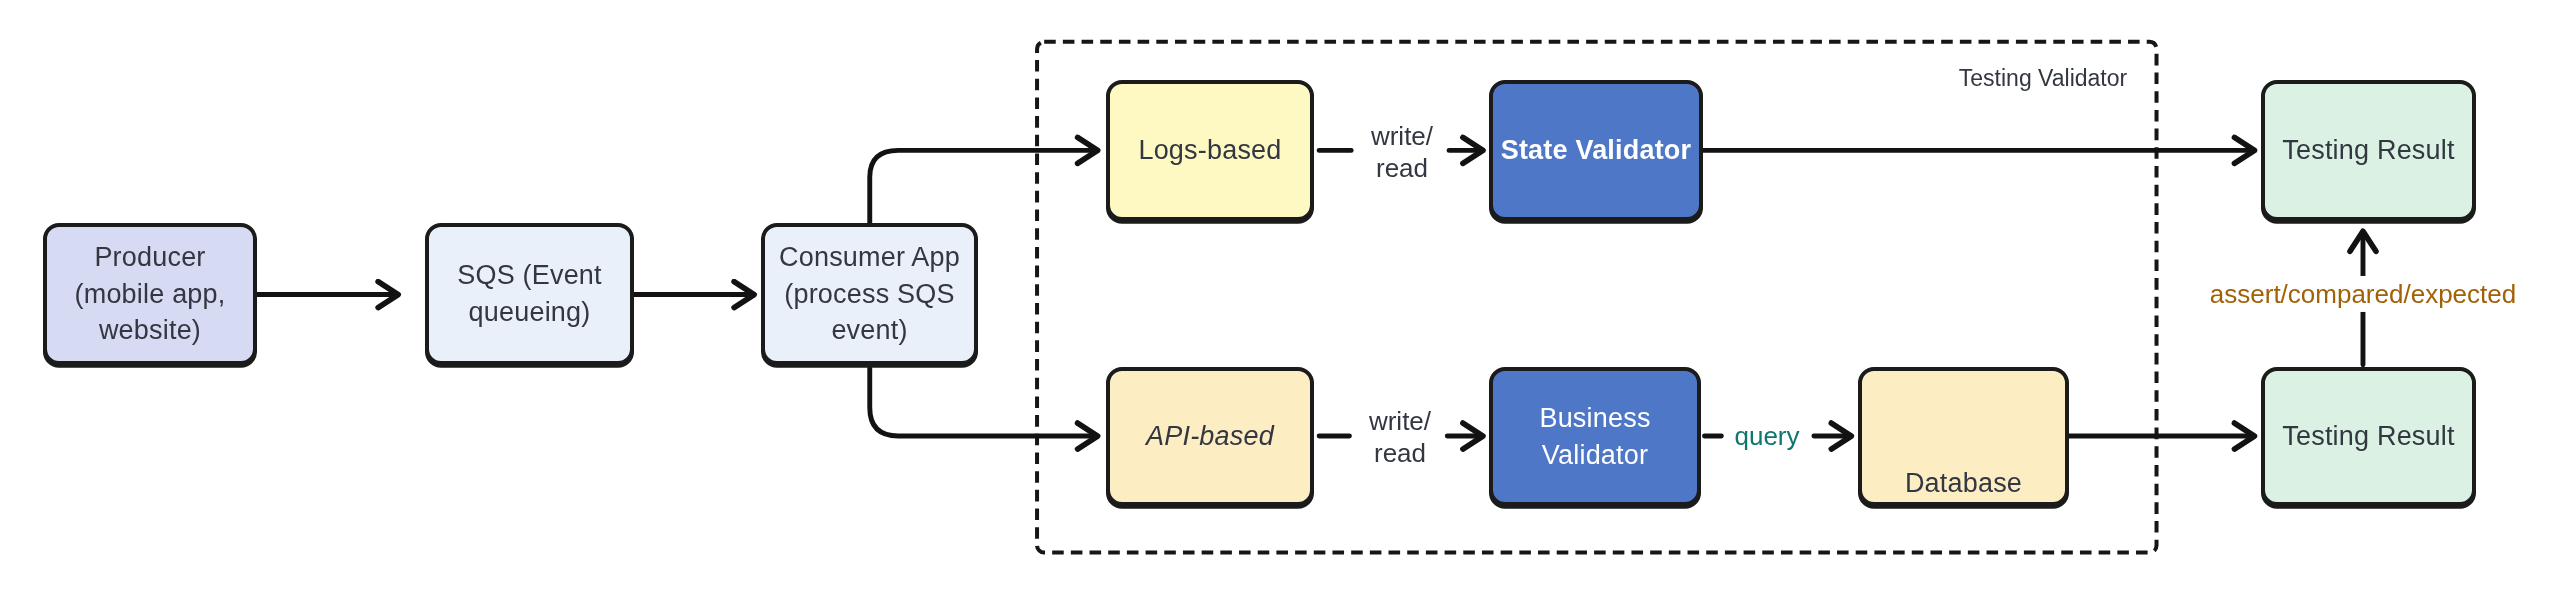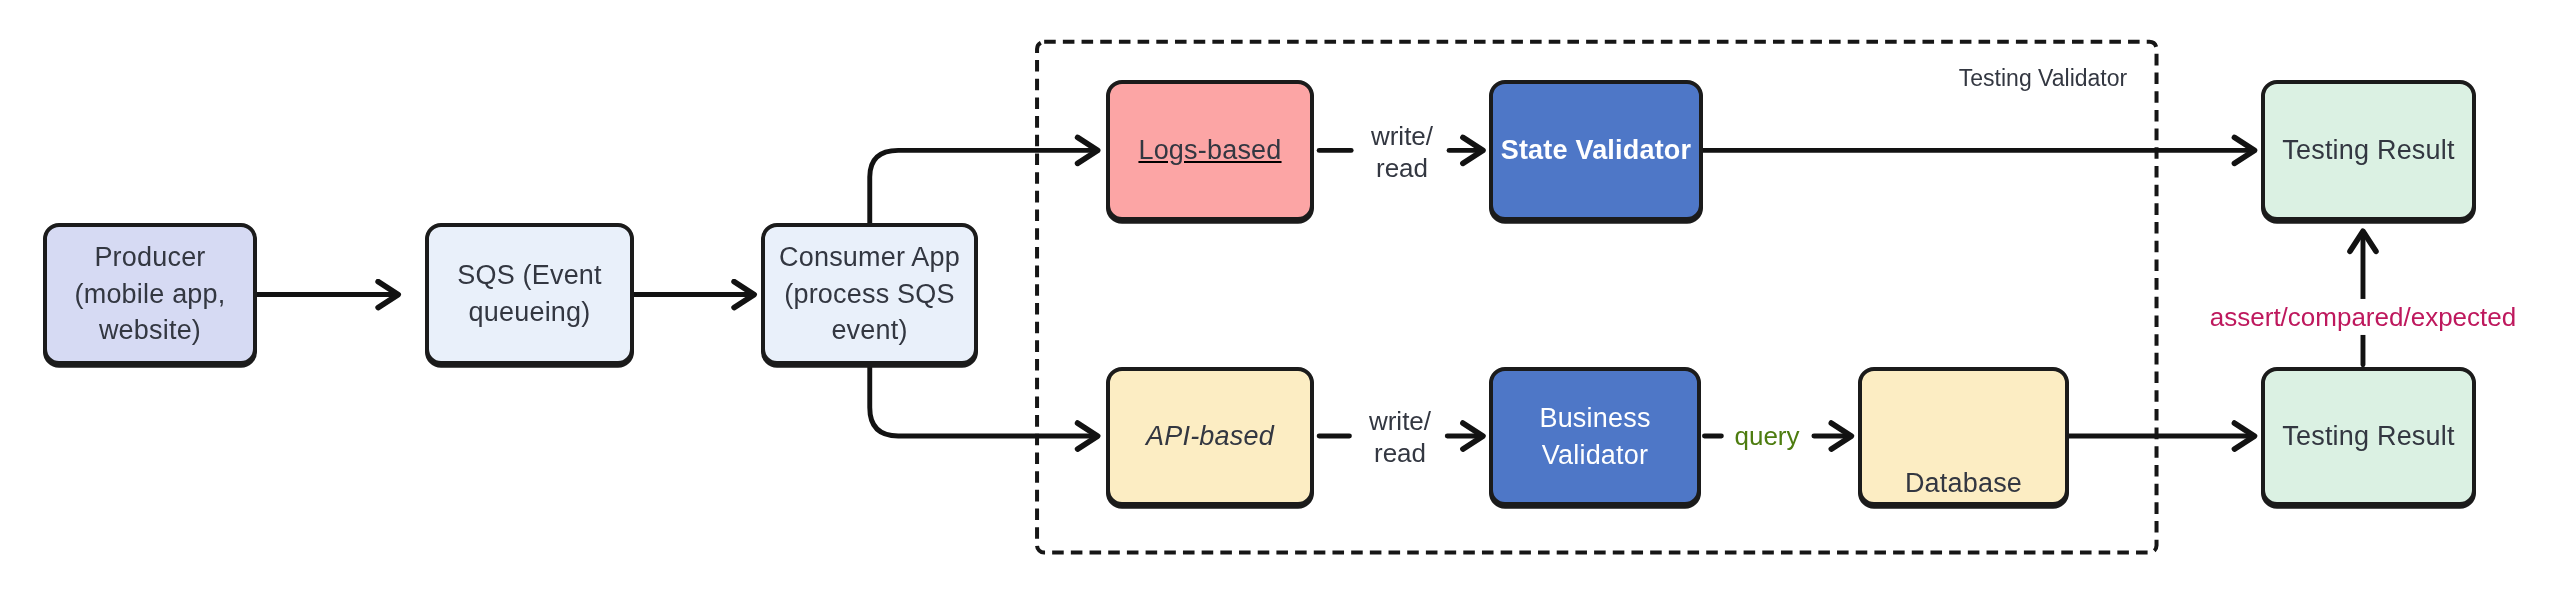--- a/index.html
+++ b/index.html
@@ -107,21 +107,21 @@
     <span class="node-label" style="color: rgb(51, 55, 65);">SQS (Event
 queueing)</span>
   </div>
 
   <div class="node" style="left: 761px; top: 223px; width: 217px; height: 142px; background: rgb(233, 240, 250);">
     <span class="node-label" style="color: rgb(51, 55, 65);">Consumer App
 (process SQS
 event)</span>
   </div>
 
-  <div class="node" style="left: 1106px; top: 80px; width: 208px; height: 141px; background: #fca5a5; text-decoration: underline;">
+  <div class="node" style="left: 1106px; top: 80px; width: 208px; height: 141px; background: #fef9c3;">
     <span class="node-label" style="color: rgb(51, 55, 65);">Logs-based</span>
   </div>
 
   <div class="node" style="left: 1489px; top: 80px; width: 214px; height: 141px; background: rgb(78, 119, 199); font-weight: bold;">
     <span class="node-label" style="color: rgb(255, 255, 255);">State Validator</span>
   </div>
 
   <div class="node" style="left: 2261px; top: 80px; width: 215px; height: 141px; background: rgb(219, 241, 227);">
     <span class="node-label" style="color: rgb(51, 55, 65);">Testing Result</span>
   </div>
@@ -142,20 +142,20 @@
   <div class="node" style="left: 2261px; top: 367px; width: 215px; height: 139px; background: rgb(219, 241, 227);">
     <span class="node-label" style="color: rgb(51, 55, 65);">Testing Result</span>
   </div>
 
   <div class="edge-label" style="left: 1402px; top: 152px; color: rgb(51, 55, 65);">write/
 read</div>
 
   <div class="edge-label" style="left: 1400px; top: 437px; color: rgb(51, 55, 65);">write/
 read</div>
 
-  <div class="edge-label" style="left: 1767px; top: 436px; color: #4d7c0f;">query</div>
+  <div class="edge-label" style="left: 1767px; top: 436px; color: #0f766e;">query</div>
 
-  <div class="edge-label" style="left: 2363px; top: 317px; color: #be185d;">assert/compared/expected</div>
+  <div class="edge-label" style="left: 2363px; top: 294px; color: #a16207;">assert/compared/expected</div>
 
   <div class="boundary-label" style="left: 2043px; top: 78px; color: rgb(51, 55, 65);">Testing Validator</div>
 
 </div>
 
 
 </body></html>

